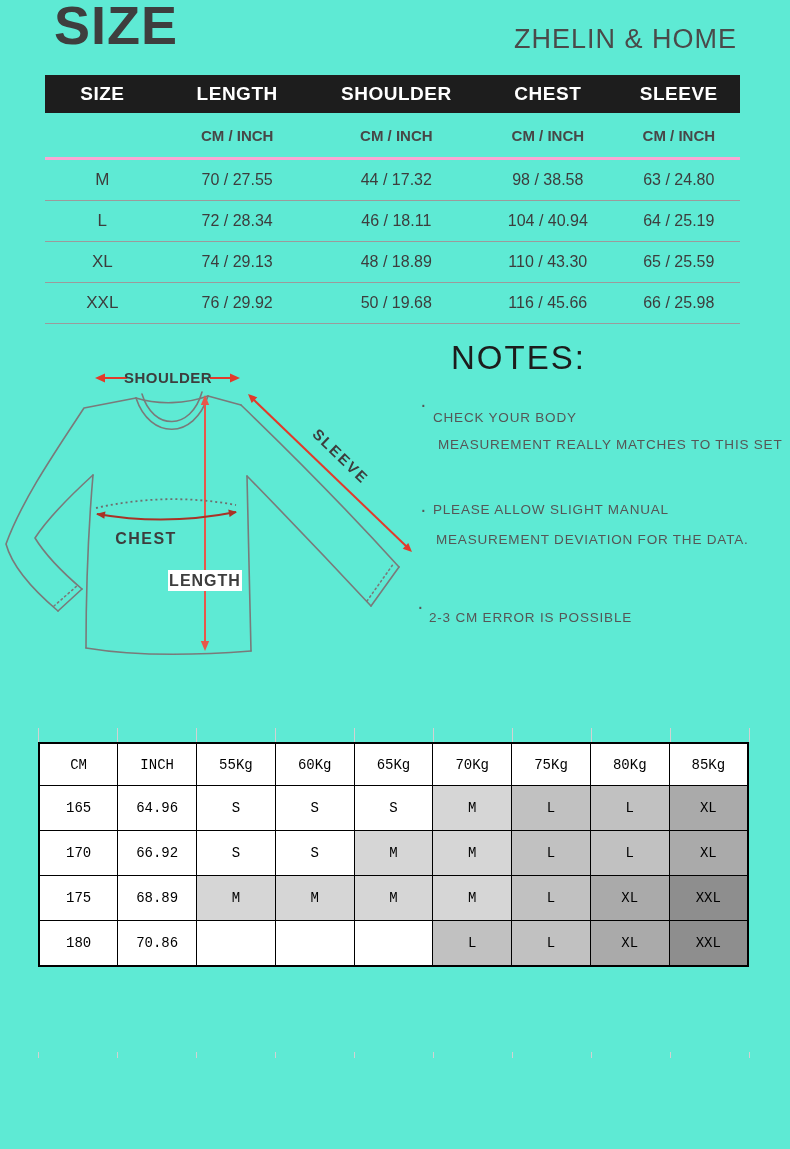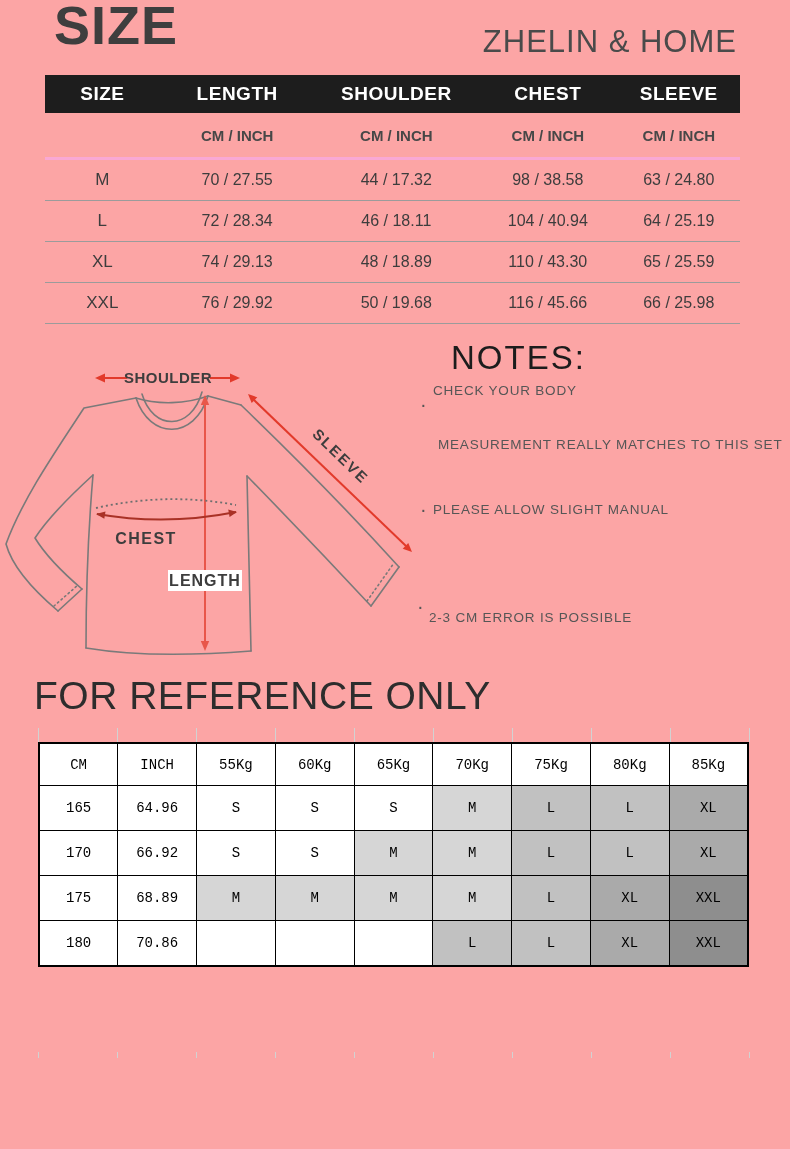--- a/index.html
+++ b/index.html
@@ -1,22 +1,22 @@
 <!DOCTYPE html>
 <html><head>
 <meta charset="utf-8">
 <style>
   html,body{margin:0;padding:0;background:#fff;}
-  #page{position:relative;width:790px;height:1149px;background:#fca5a5;overflow:hidden;
+  #page{position:relative;width:790px;height:1149px;background:#5eead4;overflow:hidden;
         font-family:"Liberation Sans",sans-serif;}
 
   
   .page-title{position:absolute;left:54px;top:-6px;font-size:54px;font-weight:bold;
               color:#3e3e3e;letter-spacing:1px;}
-  .brand{position:absolute;right:53px;top:24px;font-size:31px;color:#4a4a4a;letter-spacing:1px;}
+  .brand{position:absolute;right:53px;top:24px;font-size:27px;color:#4a4a4a;letter-spacing:1px;}
 
   
   .size-table{position:absolute;left:45px;top:75px;width:695px;}
   .st-row{display:flex;align-items:center;}
   .st-header{background:#1d1d1d;height:38px;color:#fff;font-weight:bold;font-size:19px;letter-spacing:0.5px;}
   .st-units{height:44px;border-bottom:3px solid #f9a8d4;font-weight:bold;font-size:15px;color:#474747;}
   .st-data{height:40px;border-bottom:1px solid #9b9b9b;font-size:16px;color:#3d3d3d;}
   .cell{text-align:center;}
   .c0{width:16.5%;} .c1{width:22.3%;} .c2{width:23.5%;} .c3{width:20.1%;} .c4{width:17.6%;}
   .size-cell{font-size:17px;}
@@ -151,30 +151,30 @@
     <text x="168" y="35" text-anchor="middle" font-size="15" letter-spacing="0.5">SHOULDER</text>
     <text x="337" y="112" text-anchor="middle" font-size="15" letter-spacing="2" transform="rotate(44 337 112)">SLEEVE</text>
     <text x="146" y="196" text-anchor="middle" font-size="16" letter-spacing="1.5">CHEST</text>
     <rect x="168" y="222" width="74" height="21" fill="#ffffff"></rect>
     <text x="205" y="238" text-anchor="middle" font-size="16" letter-spacing="1">LENGTH</text>
   </svg>
 
   <div class="notes-heading">NOTES:</div>
 
   <span class="note-bullet" style="left:420px;top:399px;">·</span>
-  <div class="note-line" style="left:433px;top:383px;text-align:right;">CHECK YOUR BODY</div>
+  <div class="note-line" style="left:433px;top:410px;text-align:right;">CHECK YOUR BODY</div>
   <div class="note-line" style="left:438px;top:437px;">MEASUREMENT REALLY MATCHES TO THIS SET</div>
 
   <span class="note-bullet" style="left:420px;top:504px;">·</span>
   <div class="note-line" style="left:433px;top:502px;">PLEASE ALLOW SLIGHT MANUAL</div>
+  <div class="note-line" style="left:436px;top:532px;">MEASUREMENT DEVIATION FOR THE DATA.</div>
 
   <span class="note-bullet" style="left:417px;top:601px;">·</span>
   <div class="note-line" style="left:429px;top:610px;">2-3 CM ERROR IS POSSIBLE</div>
 
-  <div class="ref-heading">FOR REFERENCE ONLY</div>
 
   <table class="ref-table">
     <tbody>
         <tr class="hdr">
       <td>CM</td>
       <td>INCH</td>
       <td>55Kg</td>
       <td>60Kg</td>
       <td>65Kg</td>
       <td>70Kg</td>

